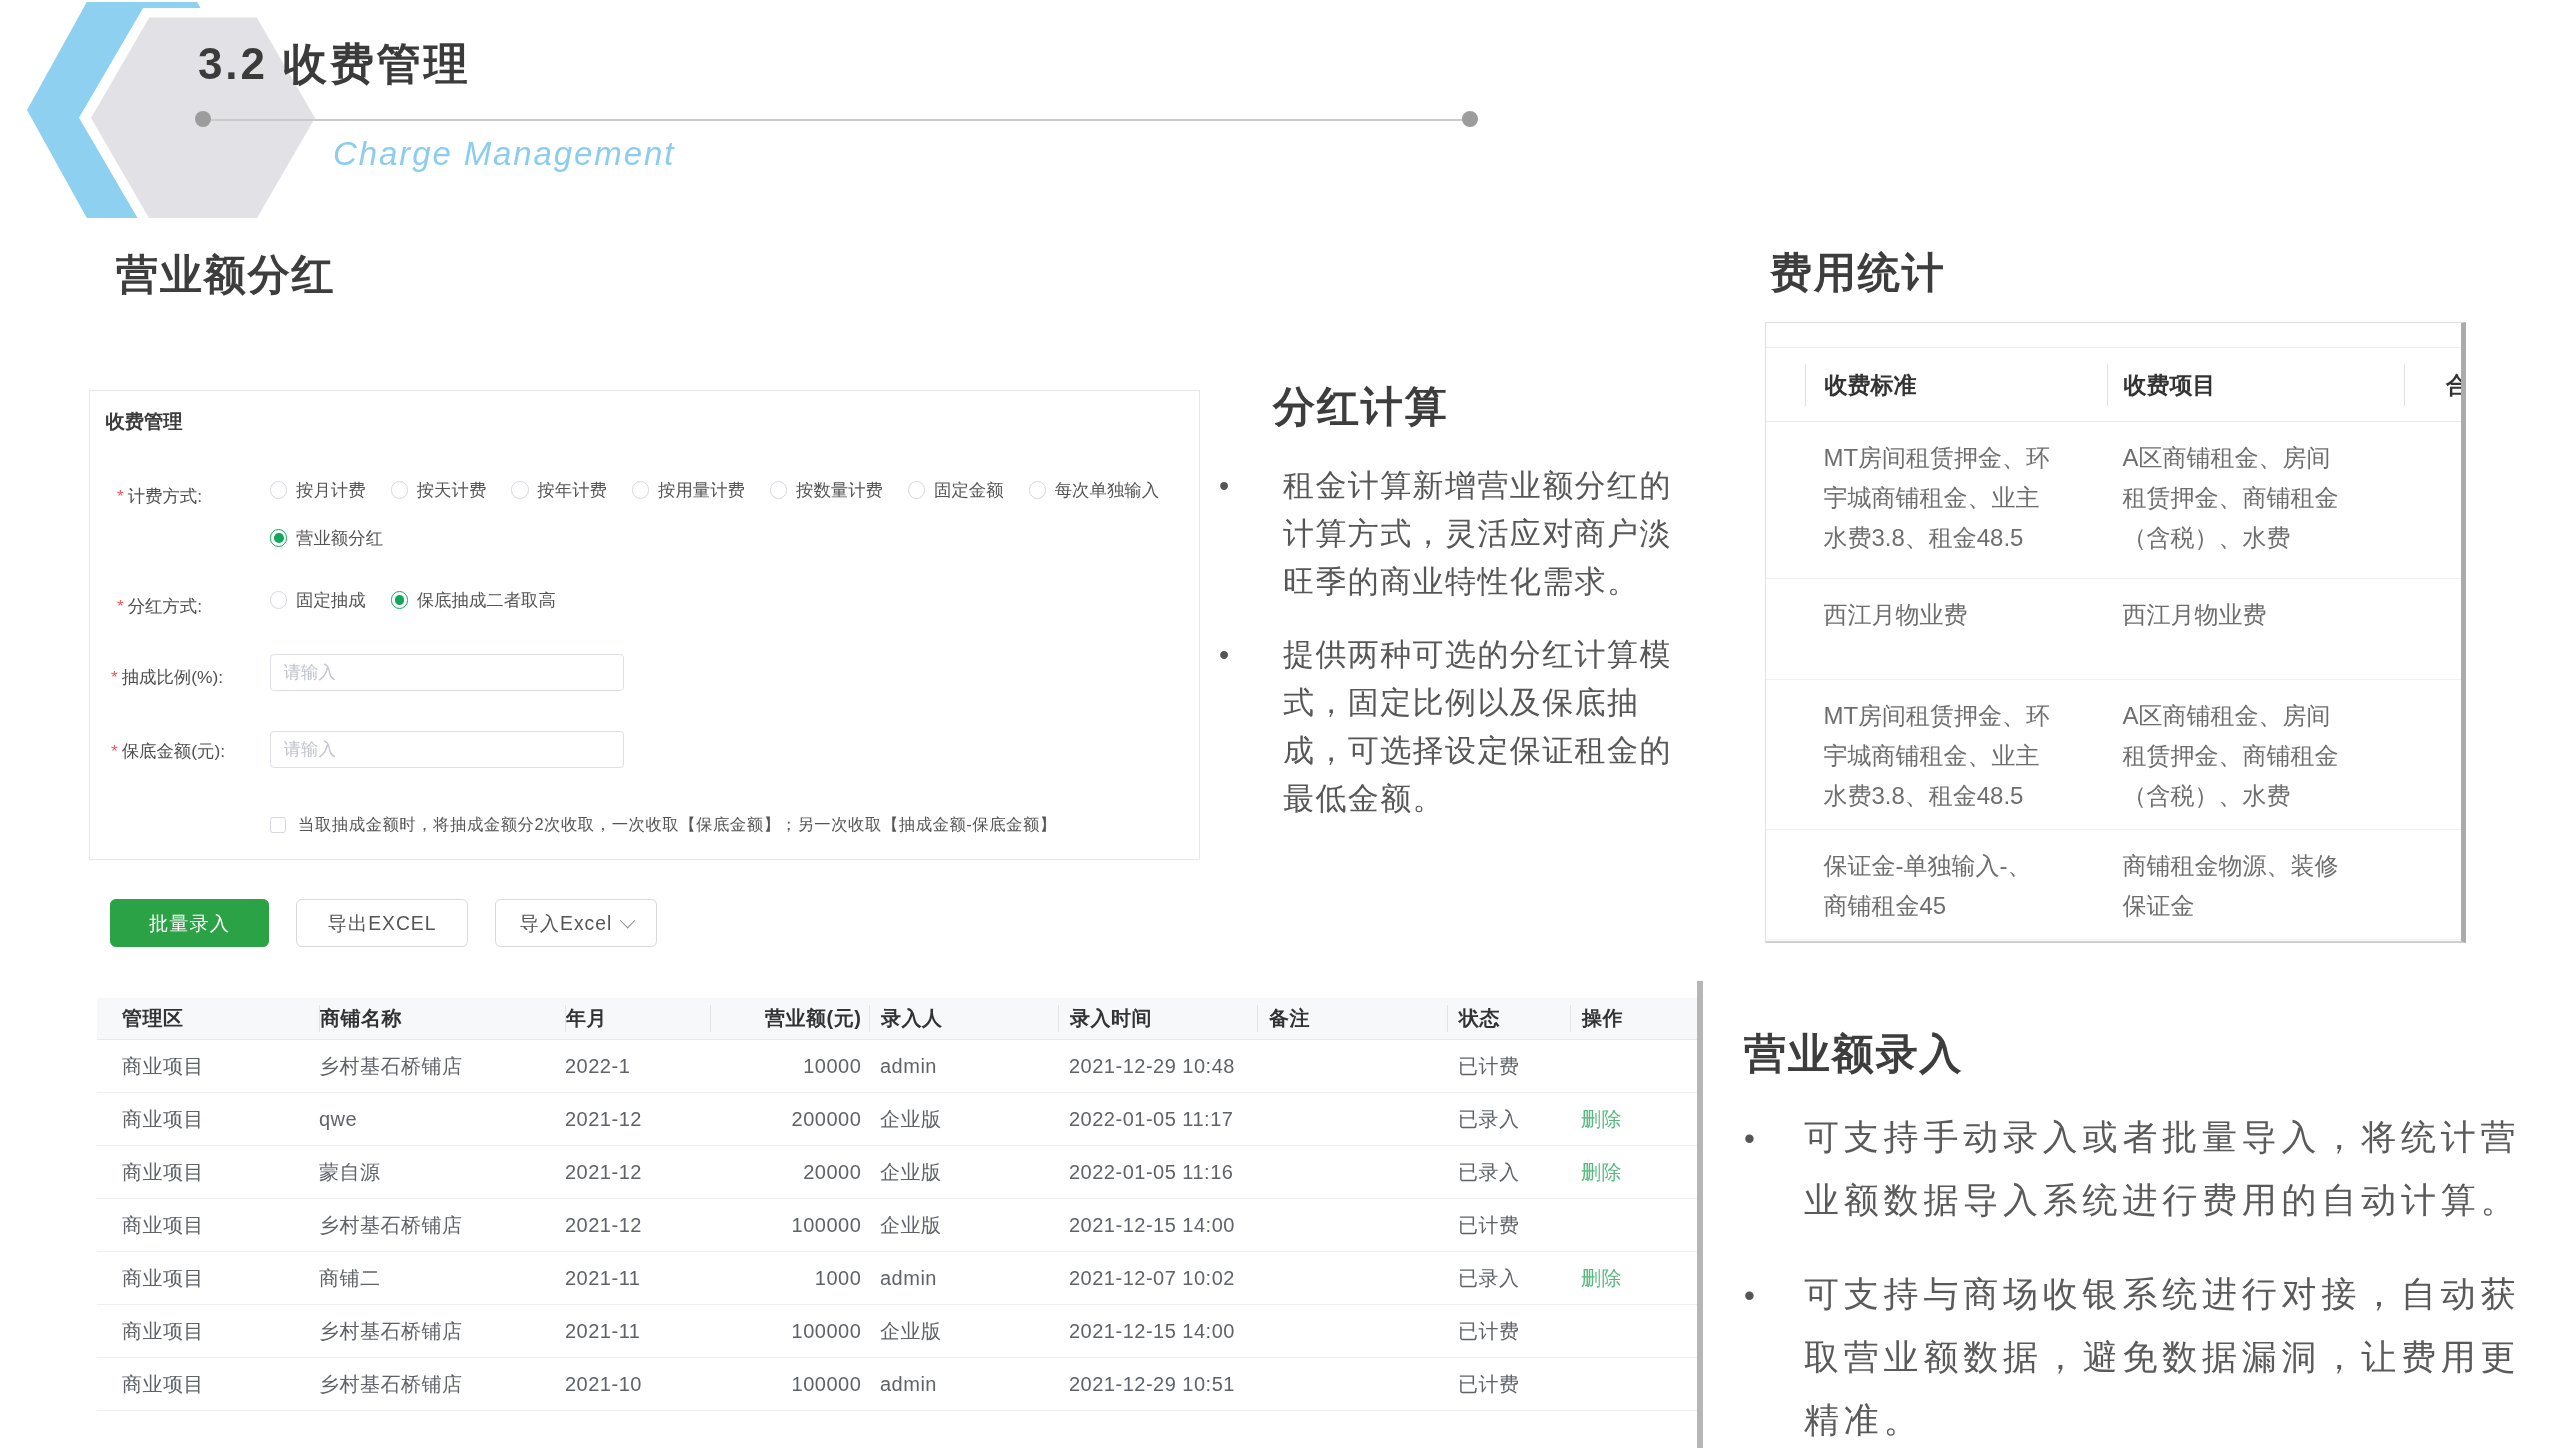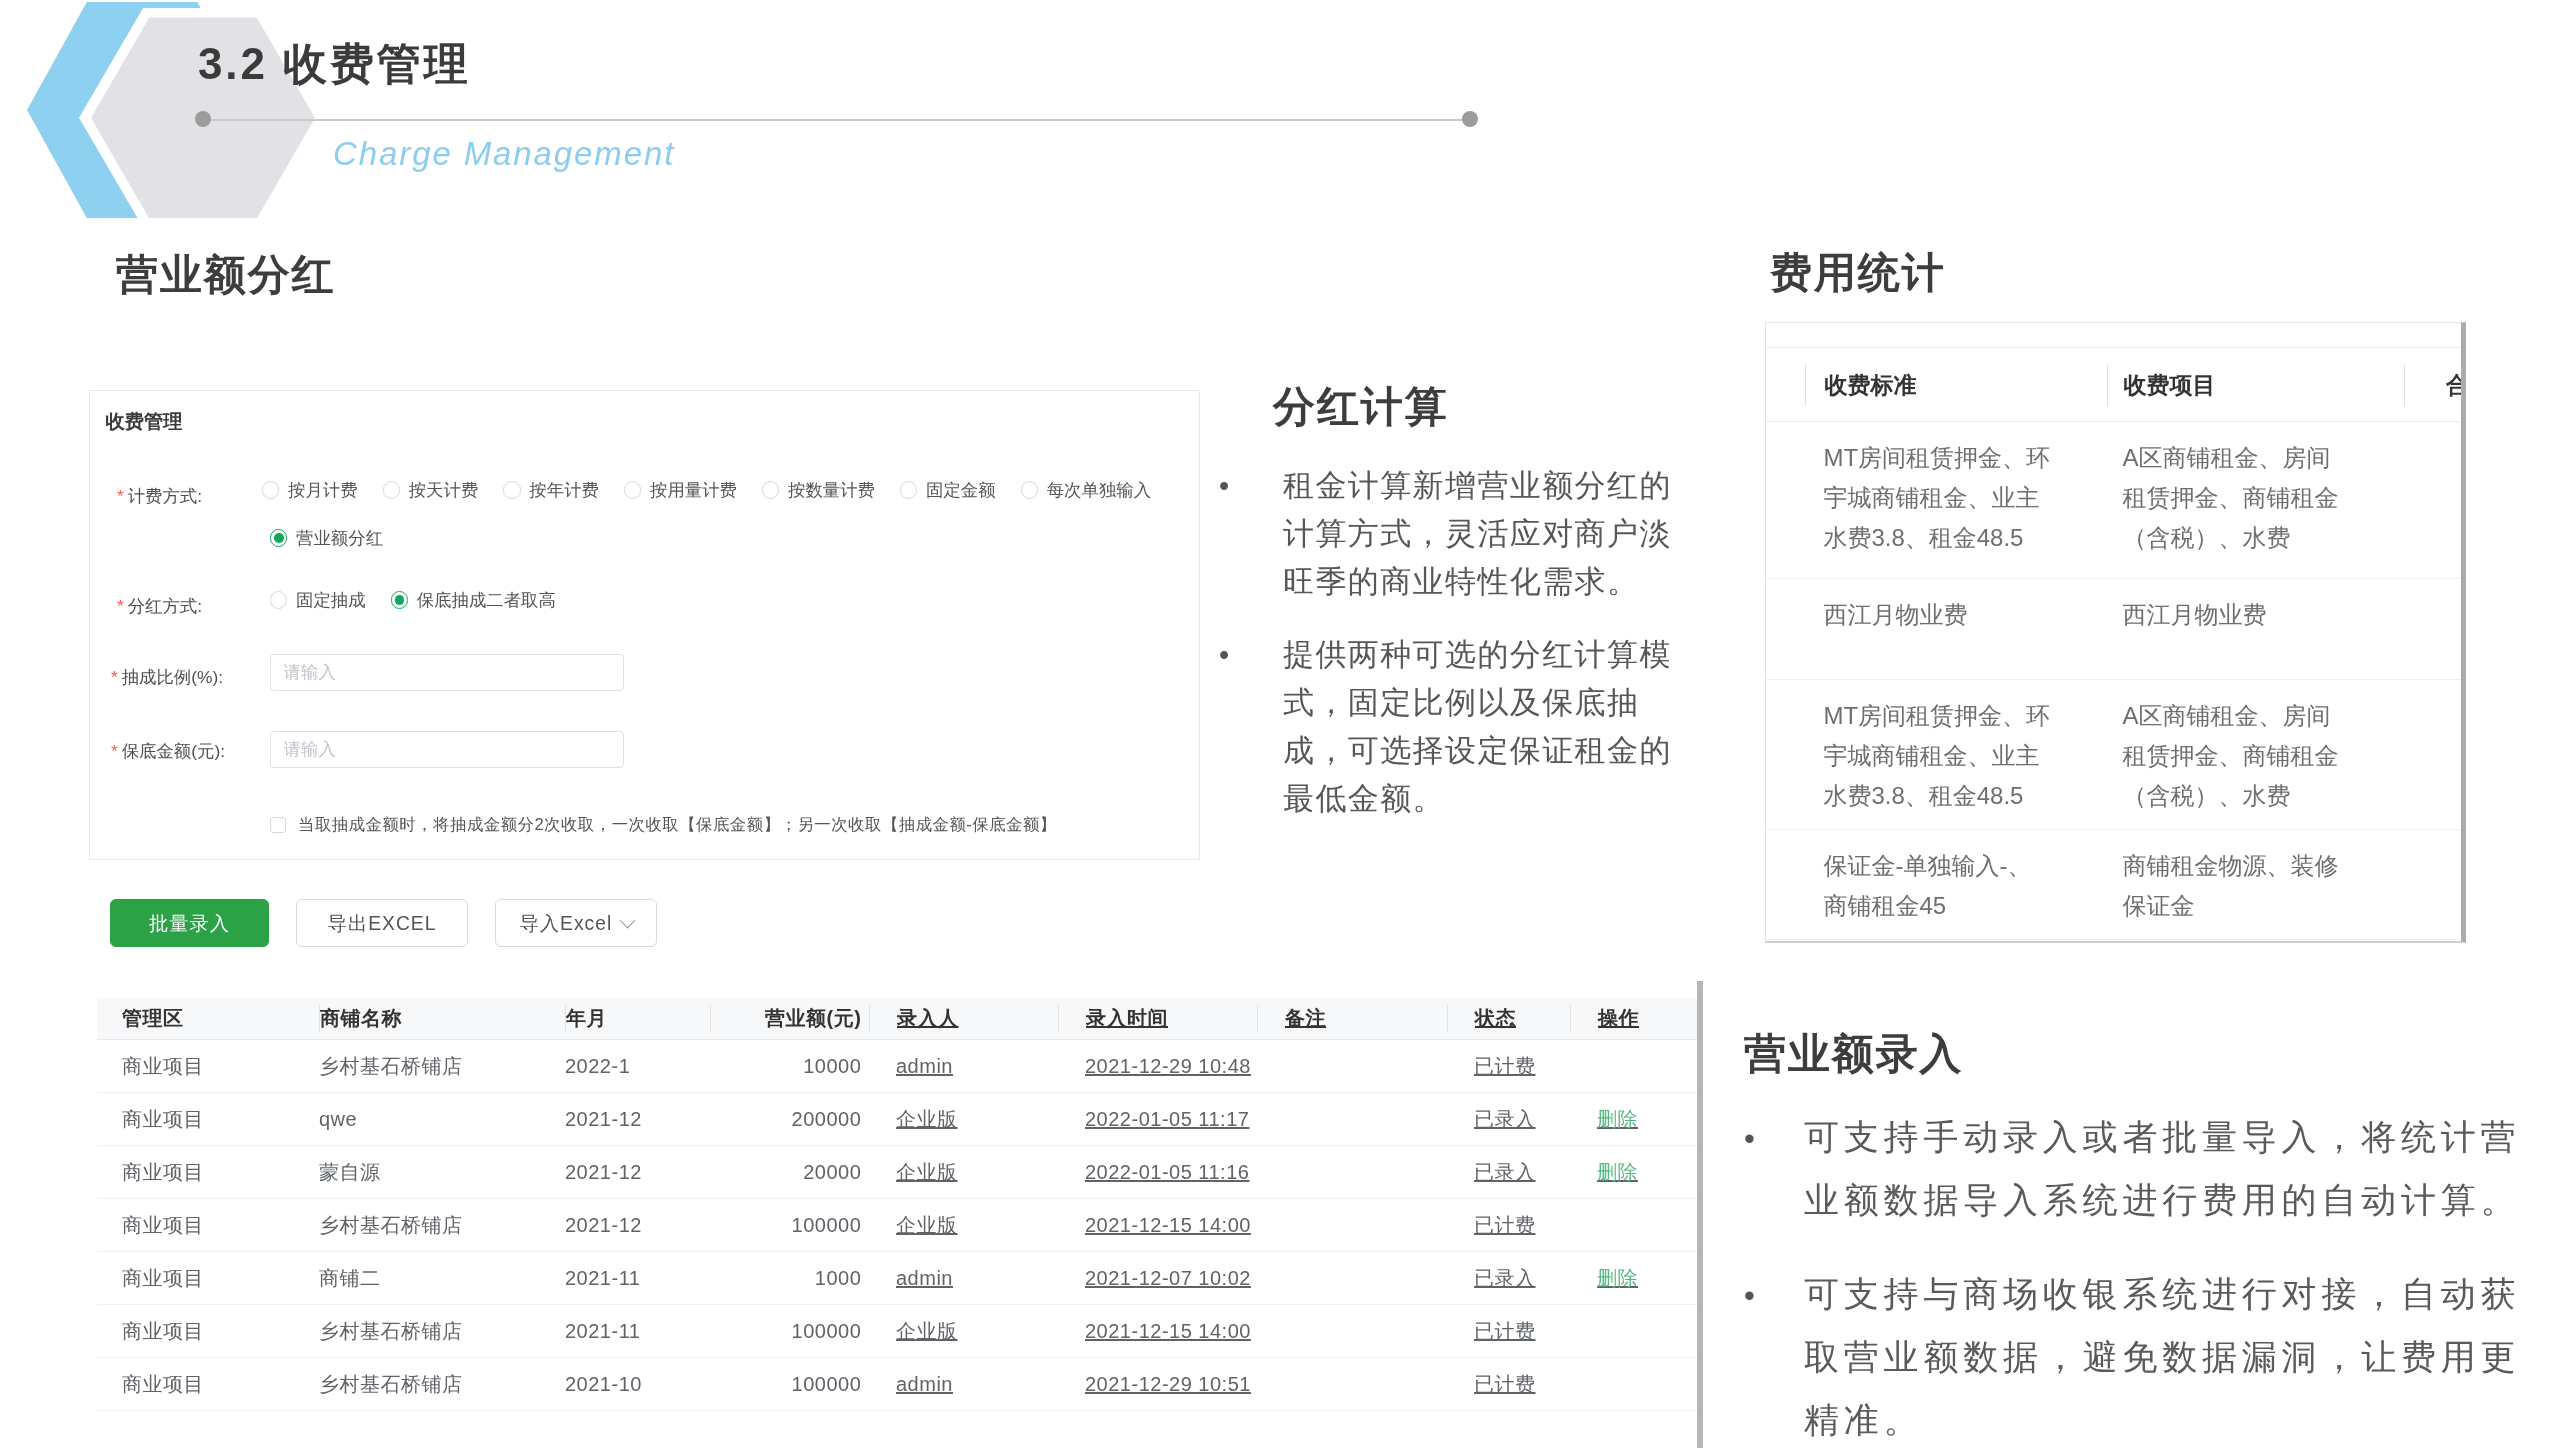--- a/index.html
+++ b/index.html
@@ -87,21 +87,21 @@
   .chev { display:inline-block; width:10.6px; height:10.6px; border-left:1.9px solid #8c8c8c;
           border-bottom:1.9px solid #8c8c8c; transform:rotate(-45deg) translate(1.9px,-1.9px); margin-left:9.7px; }
   #bt-table { position:absolute; left:97px; top:998px; width:1605px; }
   .tt-row { display:grid; grid-template-columns:222px 246px 145px 159px 189px 199px 190px 123px 131px;
             align-items:center; height:53px; border-bottom:1px solid #efefef;
             font-size:20px; color:#5f6368; letter-spacing:0.5px; }
   .tt-head { height:42px; background:#f7f8fa; border-bottom:1px solid #e8e8e8; font-weight:700; color:#333; }
   .tt-head .tc:nth-child(n+2) { border-left:1px solid #e3e3e3; height:27px; line-height:27px; }
   .tc { overflow:hidden; white-space:nowrap; }
   .tc-1 { padding-left:25px; } .tc-4 { text-align:right; padding-right:7.7px; }
-  .tc-5,.tc-6,.tc-7,.tc-8,.tc-9 { padding-left:27px;text-decoration:underline; }
+  .tc-5,.tc-6,.tc-7,.tc-8,.tc-9 { padding-left:11px; }
   .del-link { color:#55b97f; cursor:pointer; }
   .edge-bar { position:absolute; background:#b6b6b6; }
   #bt-edge { left:1697px; top:981px; width:5.8px; height:467px; }
 </style>
 </head>
 <body>
 
 <div class="hex" id="hex-blue"></div>
 <div class="hex" id="hex-white"></div>
 <div class="hex" id="hex-gray"></div>
@@ -115,21 +115,21 @@
 <div class="sec-heading" id="h-mid">分红计算</div>
 <div class="sec-heading" id="h-fee">费用统计</div>
 <div class="sec-heading" id="h-turn">营业额录入</div>
 
 <div id="form-panel">
   <div class="panel-title">收费管理</div>
 
   <div class="form-label" style="left:27px; top:93px;">
     <span class="req">*</span><span>计费方式:</span>
   </div>
-  <div class="opt-row" style="left:172px; top:87px;">
+  <div class="opt-row" style="left:180px; top:87px;">
     <span class="radio">
         <i></i>
         <span>按月计费</span>
       </span>
     <span class="radio">
         <i></i>
         <span>按天计费</span>
       </span>
     <span class="radio">
         <i></i>

